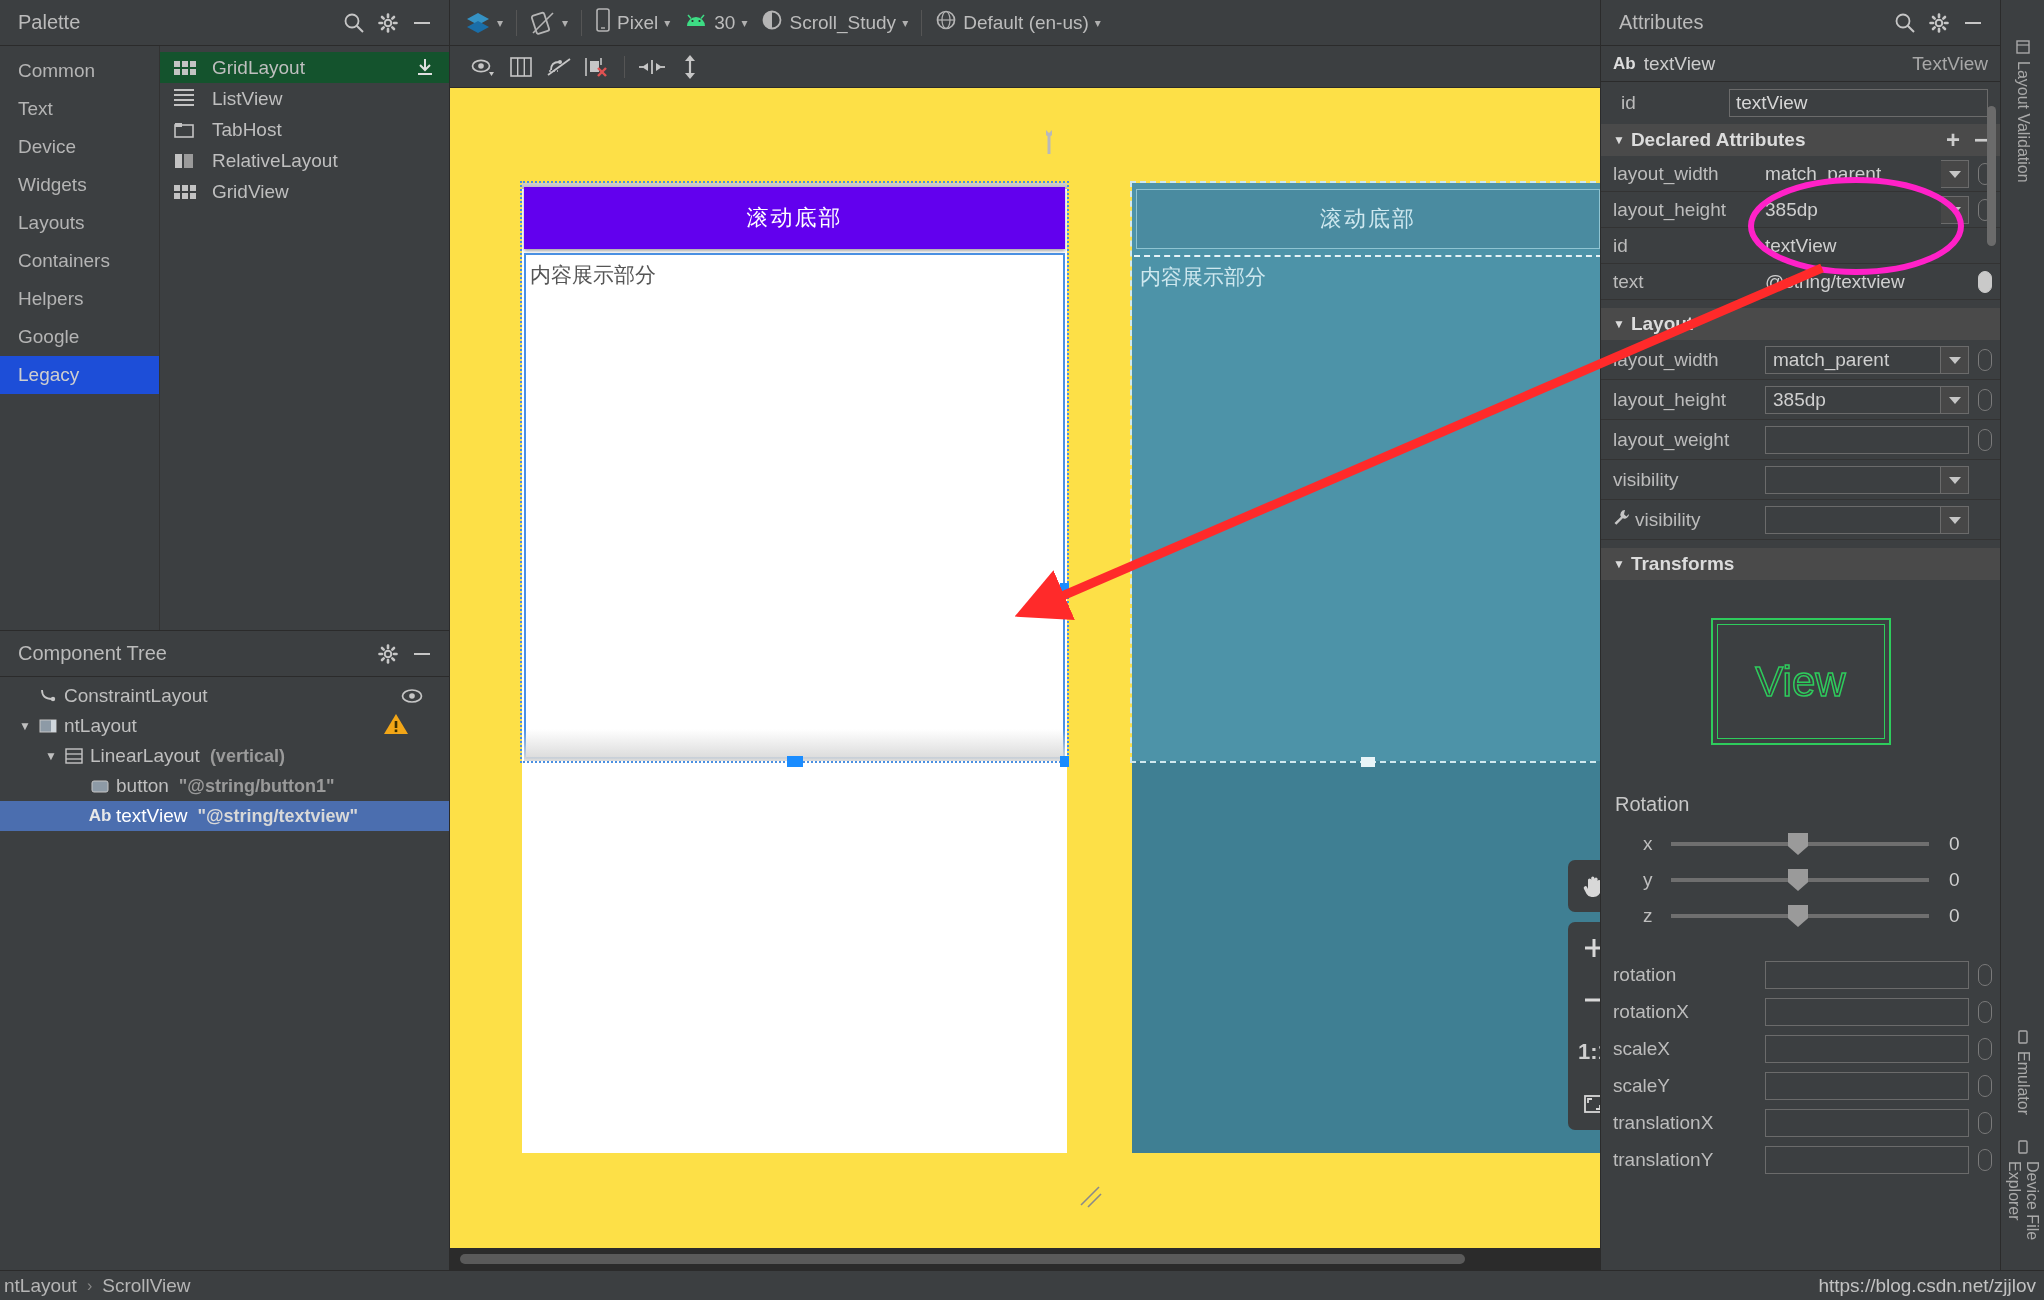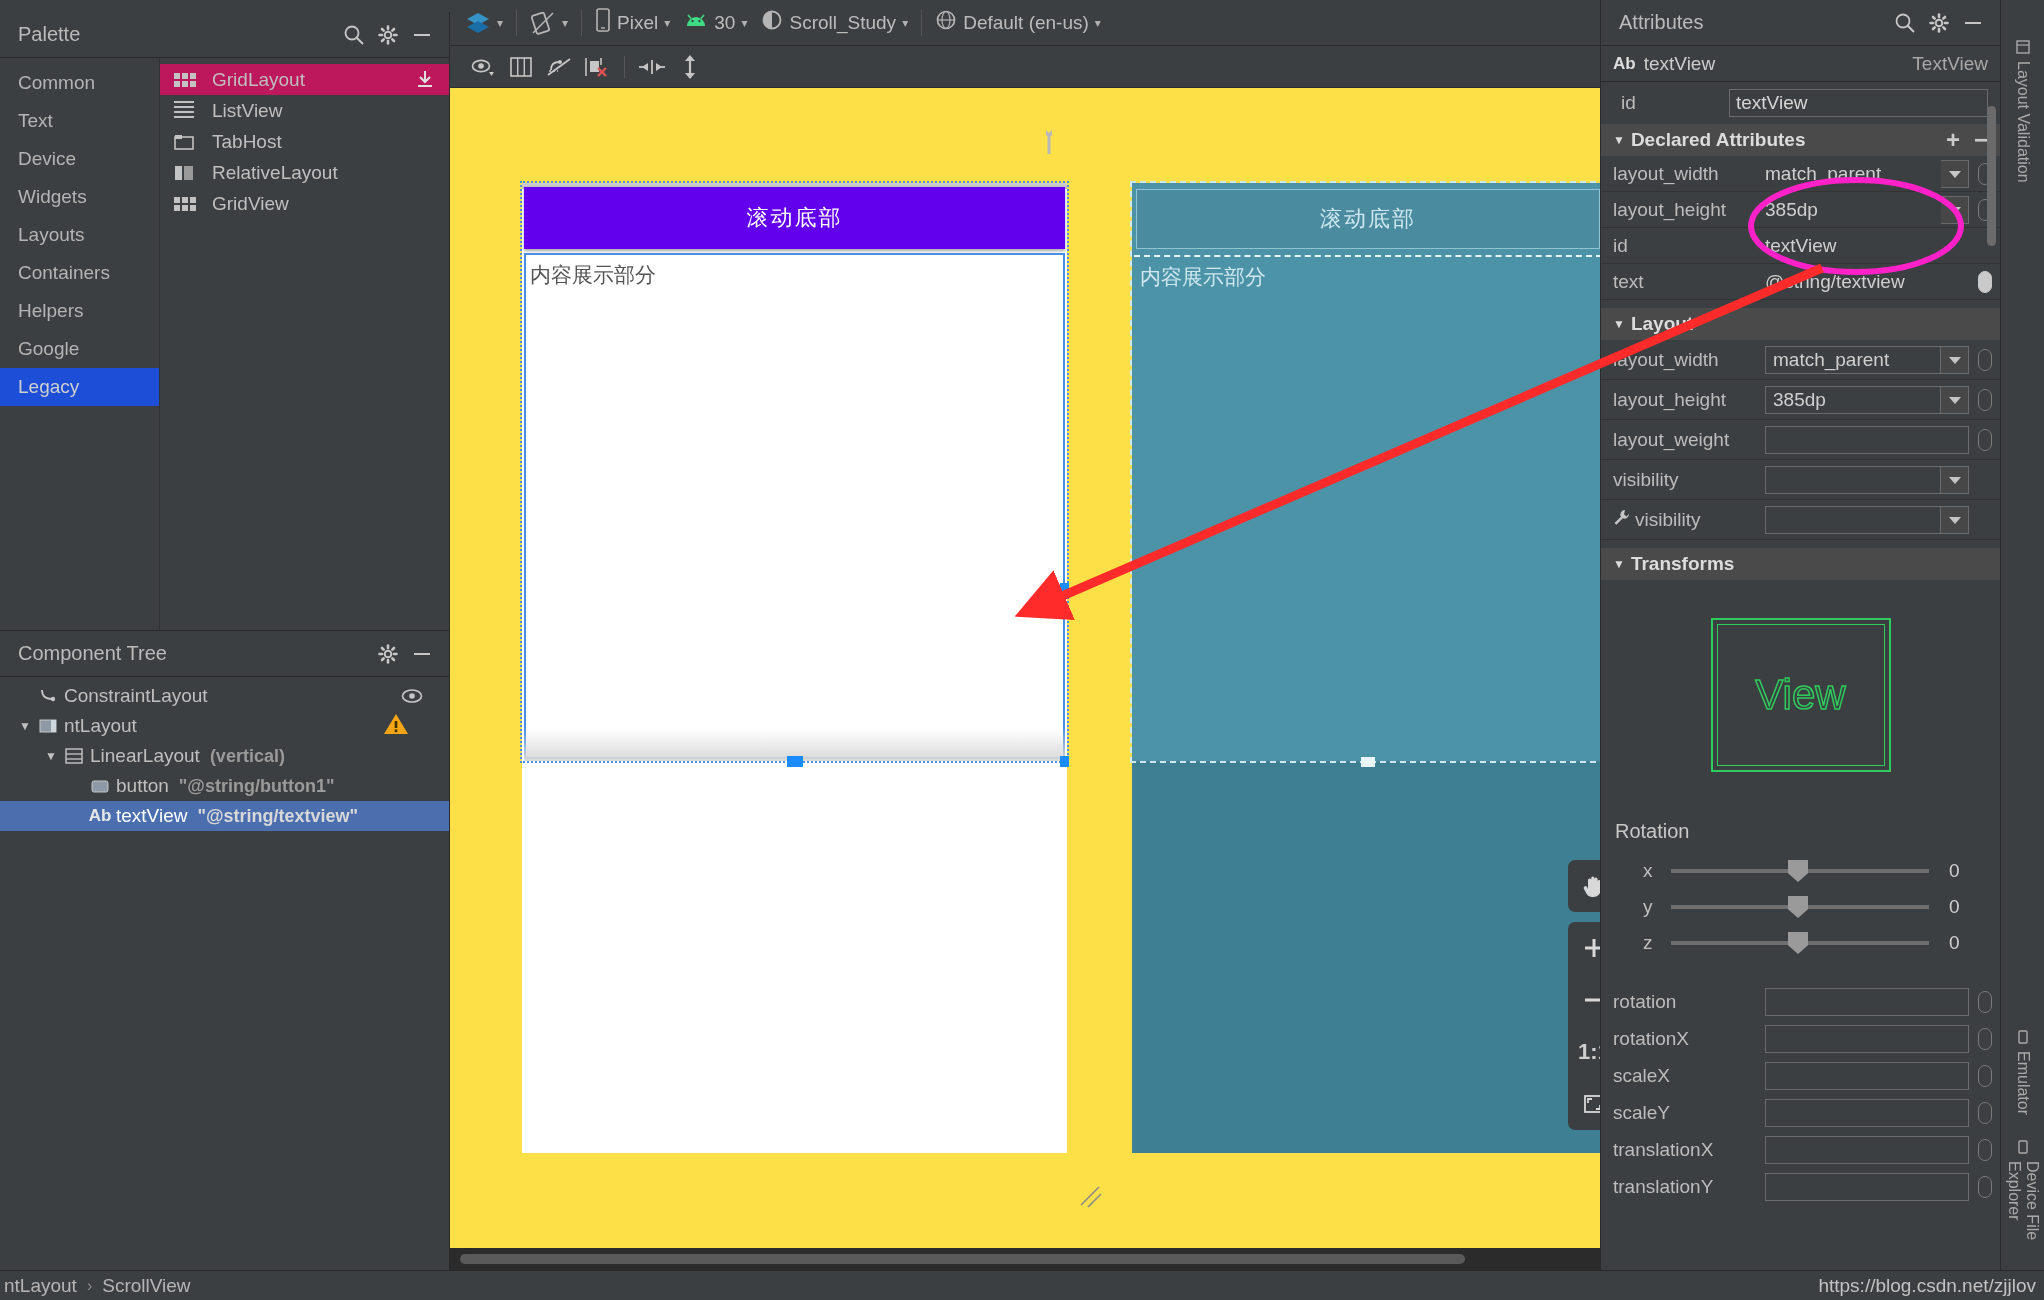--- a/index.html
+++ b/index.html
@@ -19,34 +19,34 @@
     padding: 0 10px 0 18px;
   }
   .panel-title { font-size: 20px; color: #bbbbbb; flex: 0 0 auto; }
   .spacer { flex: 1 1 auto; }
   .hdr-icon { width: 34px; height: 34px; display: flex; align-items: center;
               justify-content: center; cursor: pointer; }
   .hdr-icon svg { display: block; }
 
   
   #palette {
-    position: absolute; left: 0; top: 12px; width: 450px; height: 630px;
+    position: absolute; left: 0; top: 0; width: 450px; height: 630px;
     background: #3c3f41; border-right: 1px solid #2b2b2b;
   }
   #palette-body { position: absolute; top: 46px; left: 0; right: 0; bottom: 0;
                   display: flex; background: #3c3f41; }
   #palette-cats { width: 160px; background: #3c3f41; padding-top: 6px;
                   border-right: 1px solid #323232; }
   .cat { height: 38px; display: flex; align-items: center; padding-left: 18px;
          font-size: 19px; color: #b4b4b4; cursor: pointer; }
   .cat.sel { background: #1d4ed8; color: #cfcfcf; }
   #palette-items { flex: 1; background: #3c3f41; padding-top: 6px; }
   .pitem { height: 31px; display: flex; align-items: center; padding-left: 14px;
            font-size: 19px; color: #bfbfbf; cursor: pointer; position: relative; }
-  .pitem.sel { background: #be185d; }
+  .pitem.sel { background: #14532d; }
   .pitem .glyph { width: 30px; margin-right: 8px; display: flex; align-items: center; }
   .pitem .dl { position: absolute; right: 14px; top: 5px; }
 
   
   .gi { display: grid; grid-template-columns: repeat(3, 6px); gap: 2px; }
   .gi i { display: block; width: 6px; height: 6px; background: #c3c3c3; }
   .gi.r2 { grid-template-rows: repeat(2, 6px); }
   .li { width: 20px; }
   .li i { display: block; height: 2px; background: #c3c3c3; margin-bottom: 3px; }
   .li i:nth-child(odd) { width: 20px; }
@@ -192,21 +192,21 @@
                       align-items: center; padding-left: 7px; }
   .a-row .ddl { width: 28px; height: 28px; border: 1px solid #6b6b6b;
                 border-left: none; display: flex; align-items: center;
                 justify-content: center; background: #474747; cursor: pointer; }
   .a-row .pill { width: 14px; height: 22px; border: 1px solid #7a7a7a;
                  border-radius: 7px; margin-left: 9px; }
   .a-row .pill.solid { background: #c9c9c9; border-color: #c9c9c9; }
 
   
   #transforms { padding: 26px 0 0 0; }
-  .view-box { width: 180px; height: 154px; border: 2px solid #2ecc5c;
+  .view-box { width: 180px; height: 127px; border: 2px solid #2ecc5c;
               margin: 12px auto 0 auto; position: relative;
               display: flex; align-items: center; justify-content: center; }
   .view-box .inner { position: absolute; left: 4px; top: 4px; right: 4px; bottom: 4px;
                      border: 1px solid #2ecc5c; }
   .view-box .txt { font-size: 42px; color: transparent;
                    -webkit-text-stroke: 1.5px #2ecc5c; position: relative; }
   .rot-title { font-size: 20px; color: #c8c8c8; margin: 48px 0 10px 14px; }
   .slider-row { display: flex; align-items: center; height: 36px; padding-left: 42px; }
   .slider-row .axis { width: 28px; font-size: 19px; color: #bfbfbf; }
   .track { position: relative; width: 258px; height: 4px; background: #6f6f6f; }

